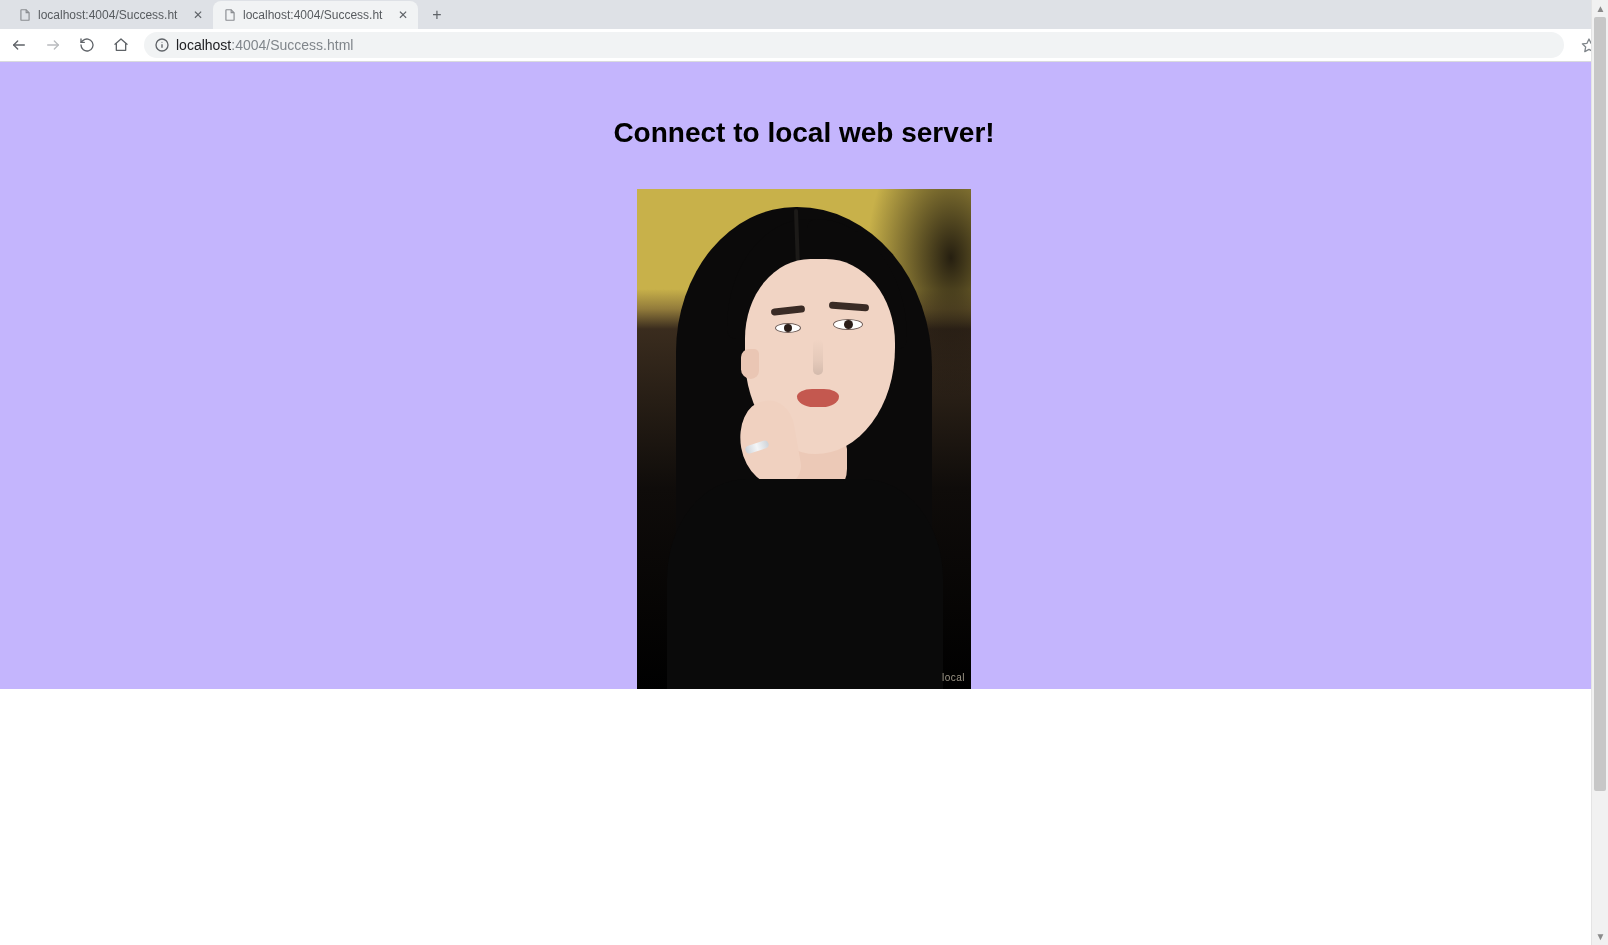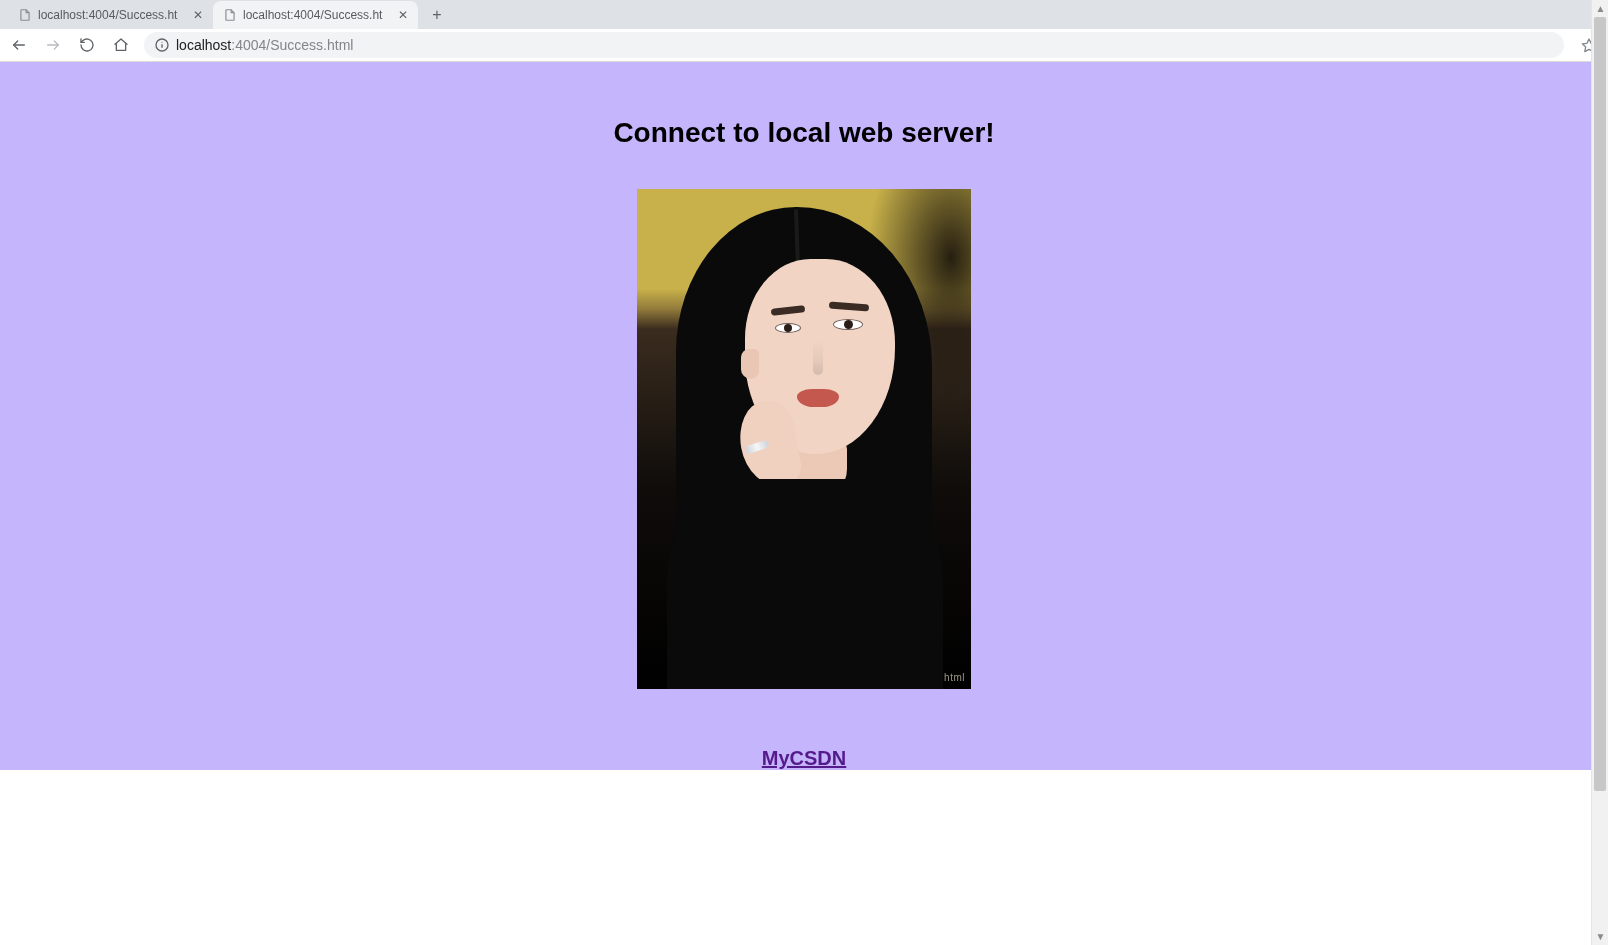--- a/index.html
+++ b/index.html
@@ -155,26 +155,23 @@
       <div class="ear"></div>
       <div class="brow-l"></div>
       <div class="brow-r"></div>
       <div class="eye-l"></div>
       <div class="eye-r"></div>
       <div class="nose"></div>
       <div class="lips"></div>
       <div class="hand"></div>
       <div class="ring"></div>
       <div class="jacket"></div>
-      <div class="watermark">html</div>
+      <div class="watermark">local</div>
     </div>
 
-    <div class="link-wrap">
-      <a class="csdn-link">MyCSDN</a>
-    </div>
   </div>
 </div>
 
 <div class="vscroll">
   <div class="arrow">▲</div>
   <div class="track">
     <div class="thumb"></div>
   </div>
   <div class="arrow bottom">▼</div>
 </div>

